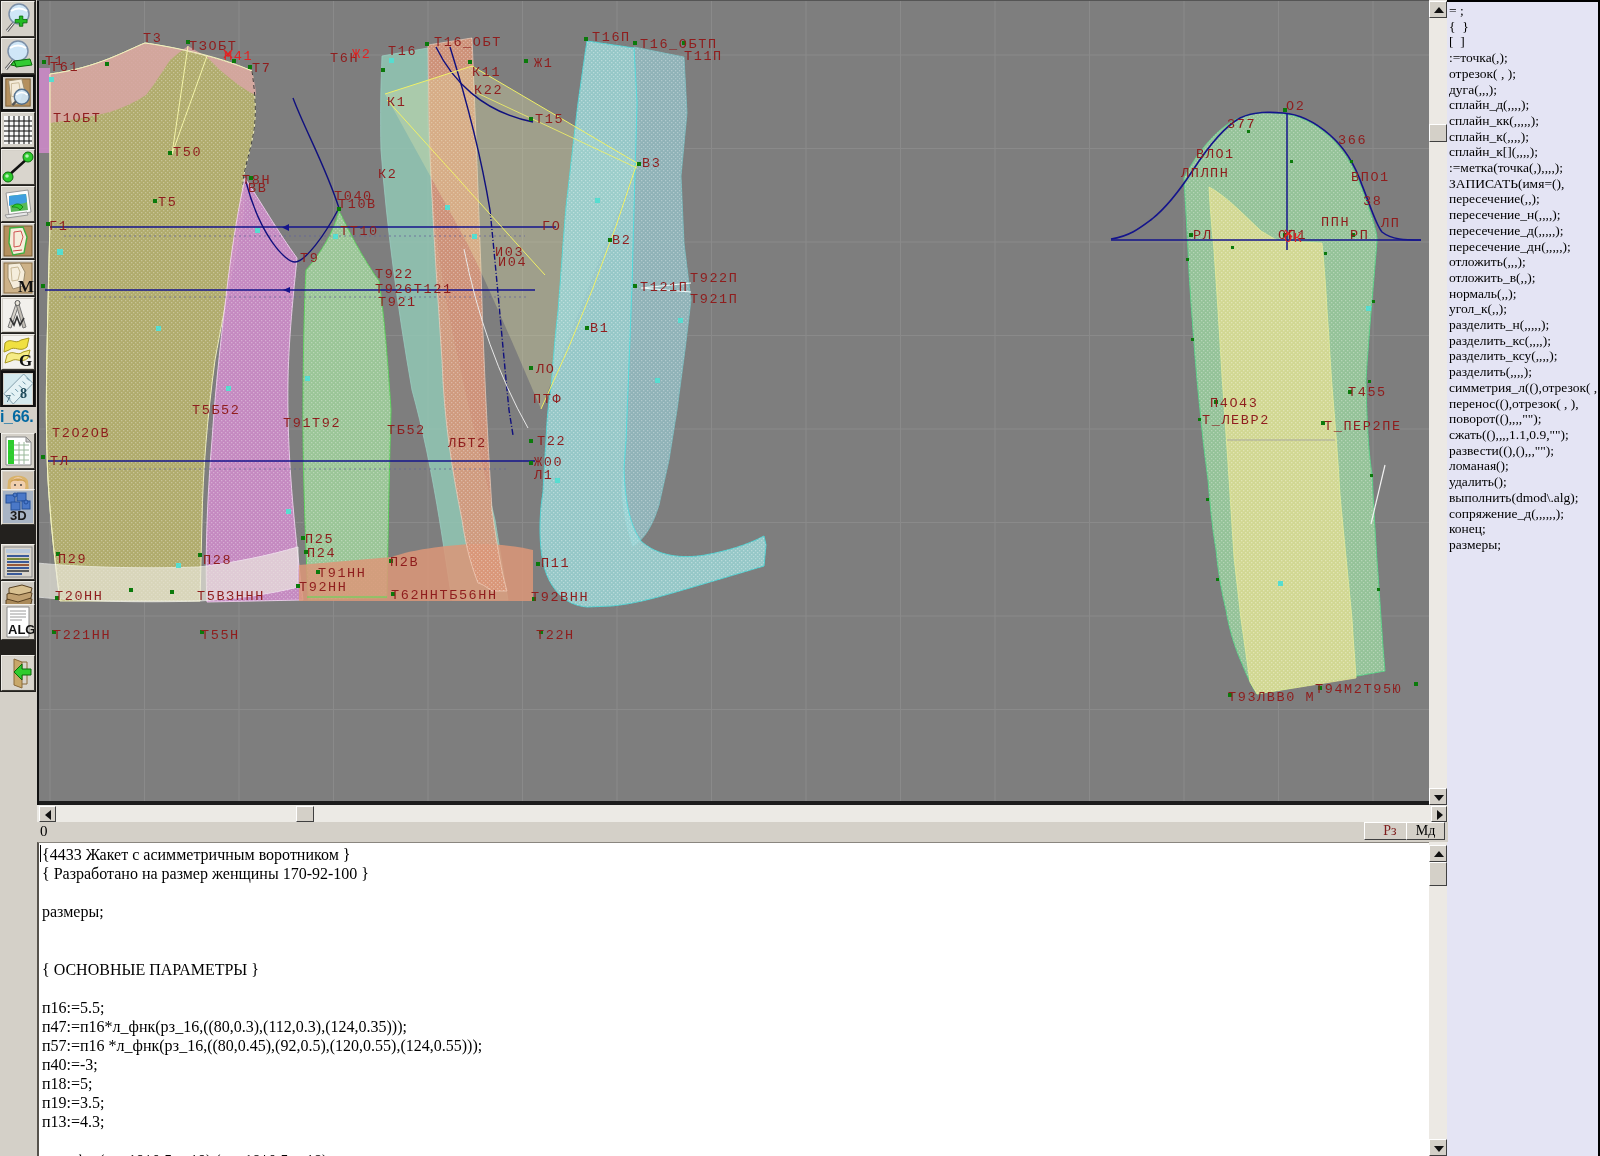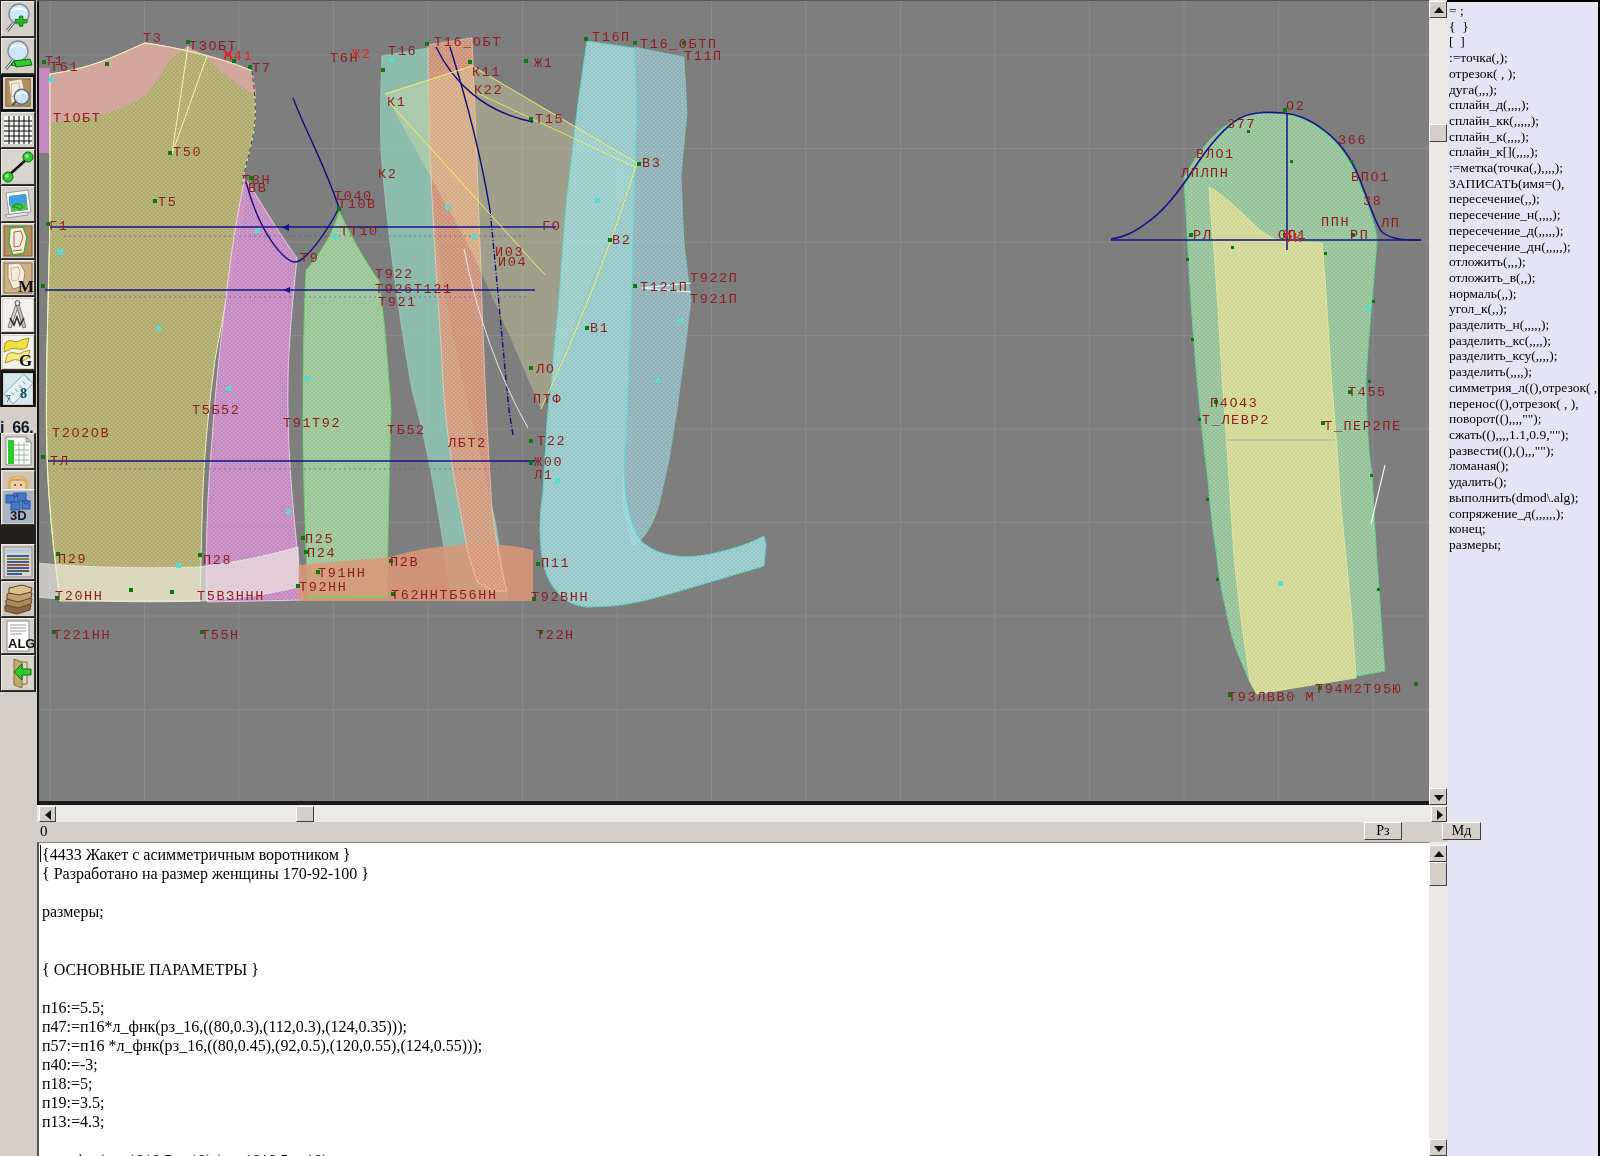--- a/index.html
+++ b/index.html
@@ -127,21 +127,21 @@
           <line x1="9" y1="21" x2="12" y2="24"></line>
           <line x1="13" y1="17" x2="16" y2="20"></line>
           <line x1="17" y1="13" x2="20" y2="16"></line>
           <line x1="21" y1="9" x2="24" y2="12"></line>
           <line x1="25" y1="5" x2="28" y2="8"></line>
         </g>
         <text x="18" y="27" font-family="Liberation Serif,serif" font-size="15" font-weight="bold" fill="#1d4a5a">8</text>
         <text x="3" y="31" font-family="Liberation Serif,serif" font-size="11" fill="#1d4a5a">7</text>
       </svg>
     </div>
-  <div class="abs" style="left:0;top:407px;width:37px;height:26px;background:#d4d0c8;font:bold 16px 'Liberation Sans',sans-serif;color:#0f172a;padding-top:12px;box-sizing:border-box;letter-spacing:-0.5px;">i_66.</div>
+  <div class="abs" style="left:0;top:407px;width:37px;height:26px;background:#d4d0c8;font:bold 16px 'Liberation Sans',sans-serif;color:#0369a1;padding-top:1px;box-sizing:border-box;letter-spacing:-0.5px;">i_66.</div>
   <div class="tbtn" style="top:433px">
       <svg viewBox="0 0 32 34">
         <path d="M4 3h20l5 5v23H4z" fill="#fff" stroke="#888"></path>
         <path d="M24 3l5 5h-5z" fill="#ccc" stroke="#888"></path>
         <rect x="6" y="6" width="6" height="24" fill="#2ecc2e"></rect>
         <g stroke="#9ab89a" stroke-width="1">
           <line x1="6" y1="11" x2="27" y2="11"></line>
           <line x1="6" y1="16" x2="27" y2="16"></line>
           <line x1="6" y1="21" x2="27" y2="21"></line>
           <line x1="6" y1="26" x2="27" y2="26"></line>
@@ -194,21 +194,21 @@
     </div>
   <div class="tbtn" style="top:581px">
       <svg viewBox="0 0 32 34">
         <rect x="1" y="1" width="30" height="32" fill="#ccc8c0"></rect>
         <path d="M3 24l14-4 12 3-1 5-13 4-12-3z" fill="#8a6a42" stroke="#5a4222"></path>
         <path d="M4 18l14-4 12 3-1 5-13 4-12-3z" fill="#aa8a5a" stroke="#5a4222"></path>
         <path d="M5 12l14-4 11 3-1 5-13 4-11-3z" fill="#c0a070" stroke="#5a4222"></path>
         <path d="M7 6l13-3 10 3-1 4-12 3-10-2z" fill="#d8c090" stroke="#5a4222"></path>
       </svg>
     </div>
-  <div class="tbtn" style="top:618px">
+  <div class="tbtn" style="top:604px">
       <svg viewBox="0 0 32 34">
         <path d="M5 2h22v30H5z" fill="#fff" stroke="#888"></path>
         <g stroke="#9a9a9a" stroke-width="1">
           <line x1="8" y1="6" x2="24" y2="6"></line>
           <line x1="8" y1="9" x2="24" y2="9"></line>
           <line x1="8" y1="12" x2="24" y2="12"></line>
           <line x1="8" y1="15" x2="20" y2="15"></line>
         </g>
         <text x="6" y="29" font-family="Liberation Sans,sans-serif" font-size="13" font-weight="bold" fill="#111">ALG</text>
       </svg>
@@ -563,22 +563,22 @@
   <div class="sbtn" style="left:39px;top:806px;width:17px;height:16px;"><svg width="17" height="16">
         <path d="M5 8l6-5v10z" fill="#111"></path>
       </svg></div>
   <div class="sbtn" style="left:296px;top:806px;width:18px;height:16px;"></div>
   <div class="sbtn" style="left:1431px;top:806px;width:16px;height:16px;"><svg width="16" height="16">
         <path d="M11 8l-6 5V3z" fill="#111"></path>
       </svg></div>
 
   <div class="abs" id="statusrow" style="left:37px;top:822px;width:1411px;height:20px;background:#d4d0c8;"></div>
   <div class="abs" style="left:40px;top:823px;font:15px 'Liberation Serif',serif;color:#000;">0</div>
-  <div class="sbtn" style="left:1364px;top:822px;width:38px;height:18px;text-align:center;font:14px 'Liberation Serif',serif;color:#000000;">Рз</div>
-  <div class="sbtn" style="left:1406px;top:822px;width:39px;height:18px;text-align:center;font:14px 'Liberation Serif',serif;color:#000;margin-left:36px;">Мд</div>
+  <div class="sbtn" style="left:1364px;top:822px;width:52px;height:18px;text-align:center;font:14px 'Liberation Serif',serif;color:#7f1d1d;">Рз</div>
+  <div class="sbtn" style="left:1406px;top:822px;width:39px;height:18px;text-align:center;font:14px 'Liberation Serif',serif;color:#000;">Мд</div>
 
   <div class="abs" id="codearea">
       <pre>{4433 Жакет с асимметричным воротником }
 { Разработано на размер женщины 170-92-100 }
 
 размеры;
 
 
 { ОСНОВНЫЕ ПАРАМЕТРЫ }
 

